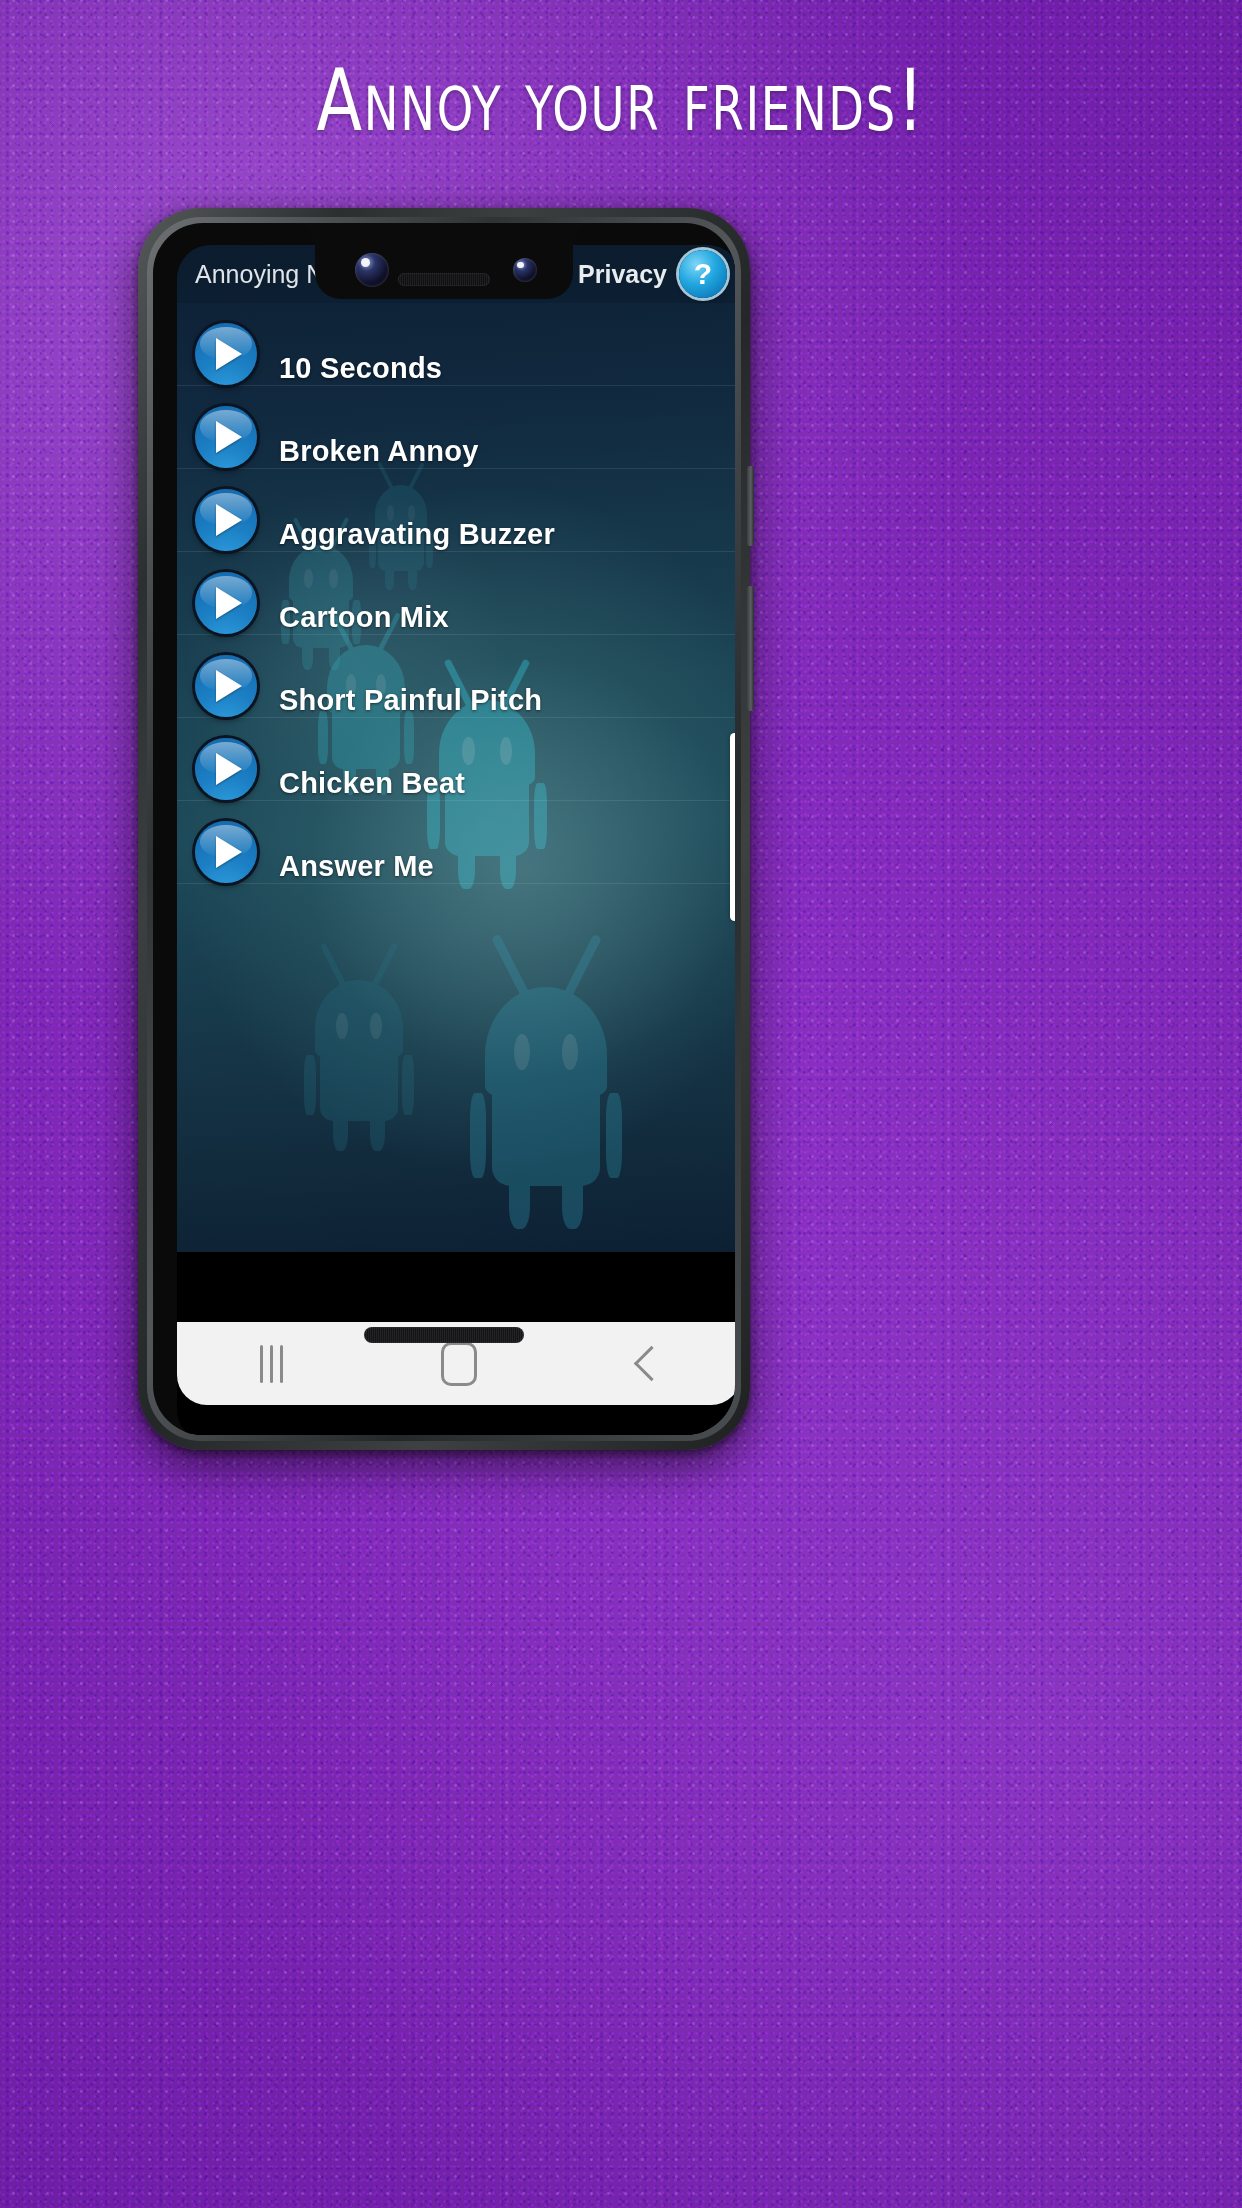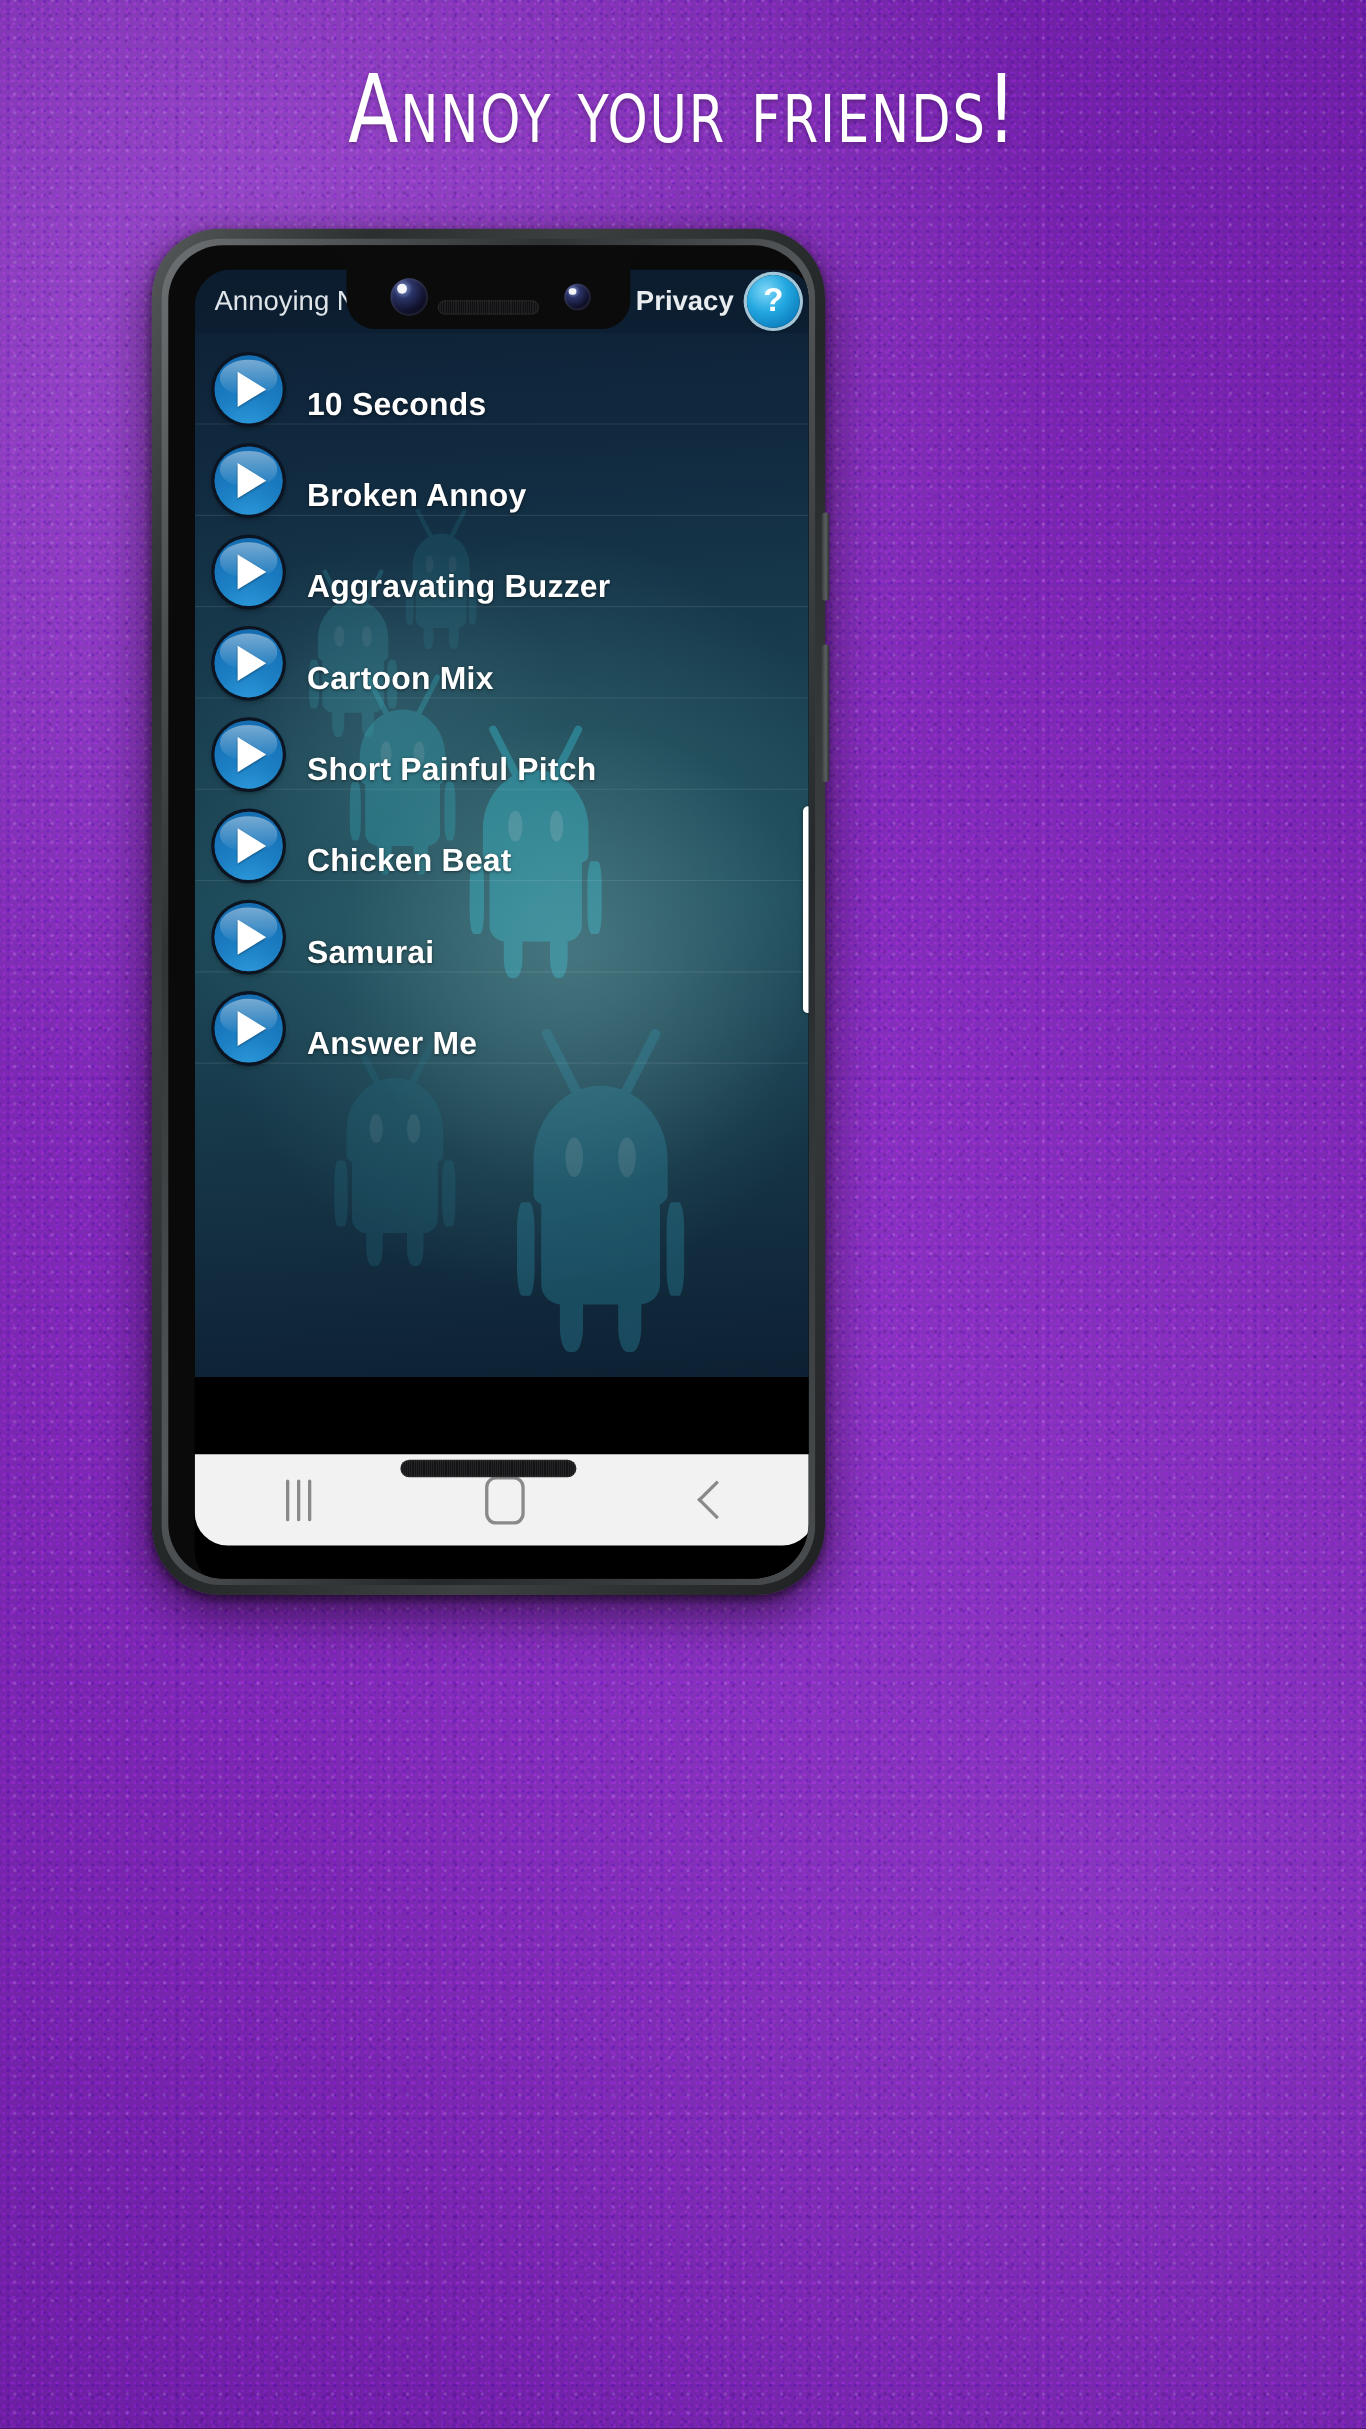--- a/index.html
+++ b/index.html
@@ -524,26 +524,20 @@
             <div class="row">
               <div class="play-btn">
                   <span class="play-tri"></span>
                 </div>
               <div class="row-label">Chicken Beat</div>
             </div>
             <div class="row">
               <div class="play-btn">
                   <span class="play-tri"></span>
                 </div>
-              <div class="row-label">Samurai</div>
-            </div>
-            <div class="row">
-              <div class="play-btn">
-                  <span class="play-tri"></span>
-                </div>
               <div class="row-label">Answer Me</div>
             </div>
           </div>
 
           <div class="scroll-track">
             <div class="scroll-thumb"></div>
           </div>
 
         </div>
 

